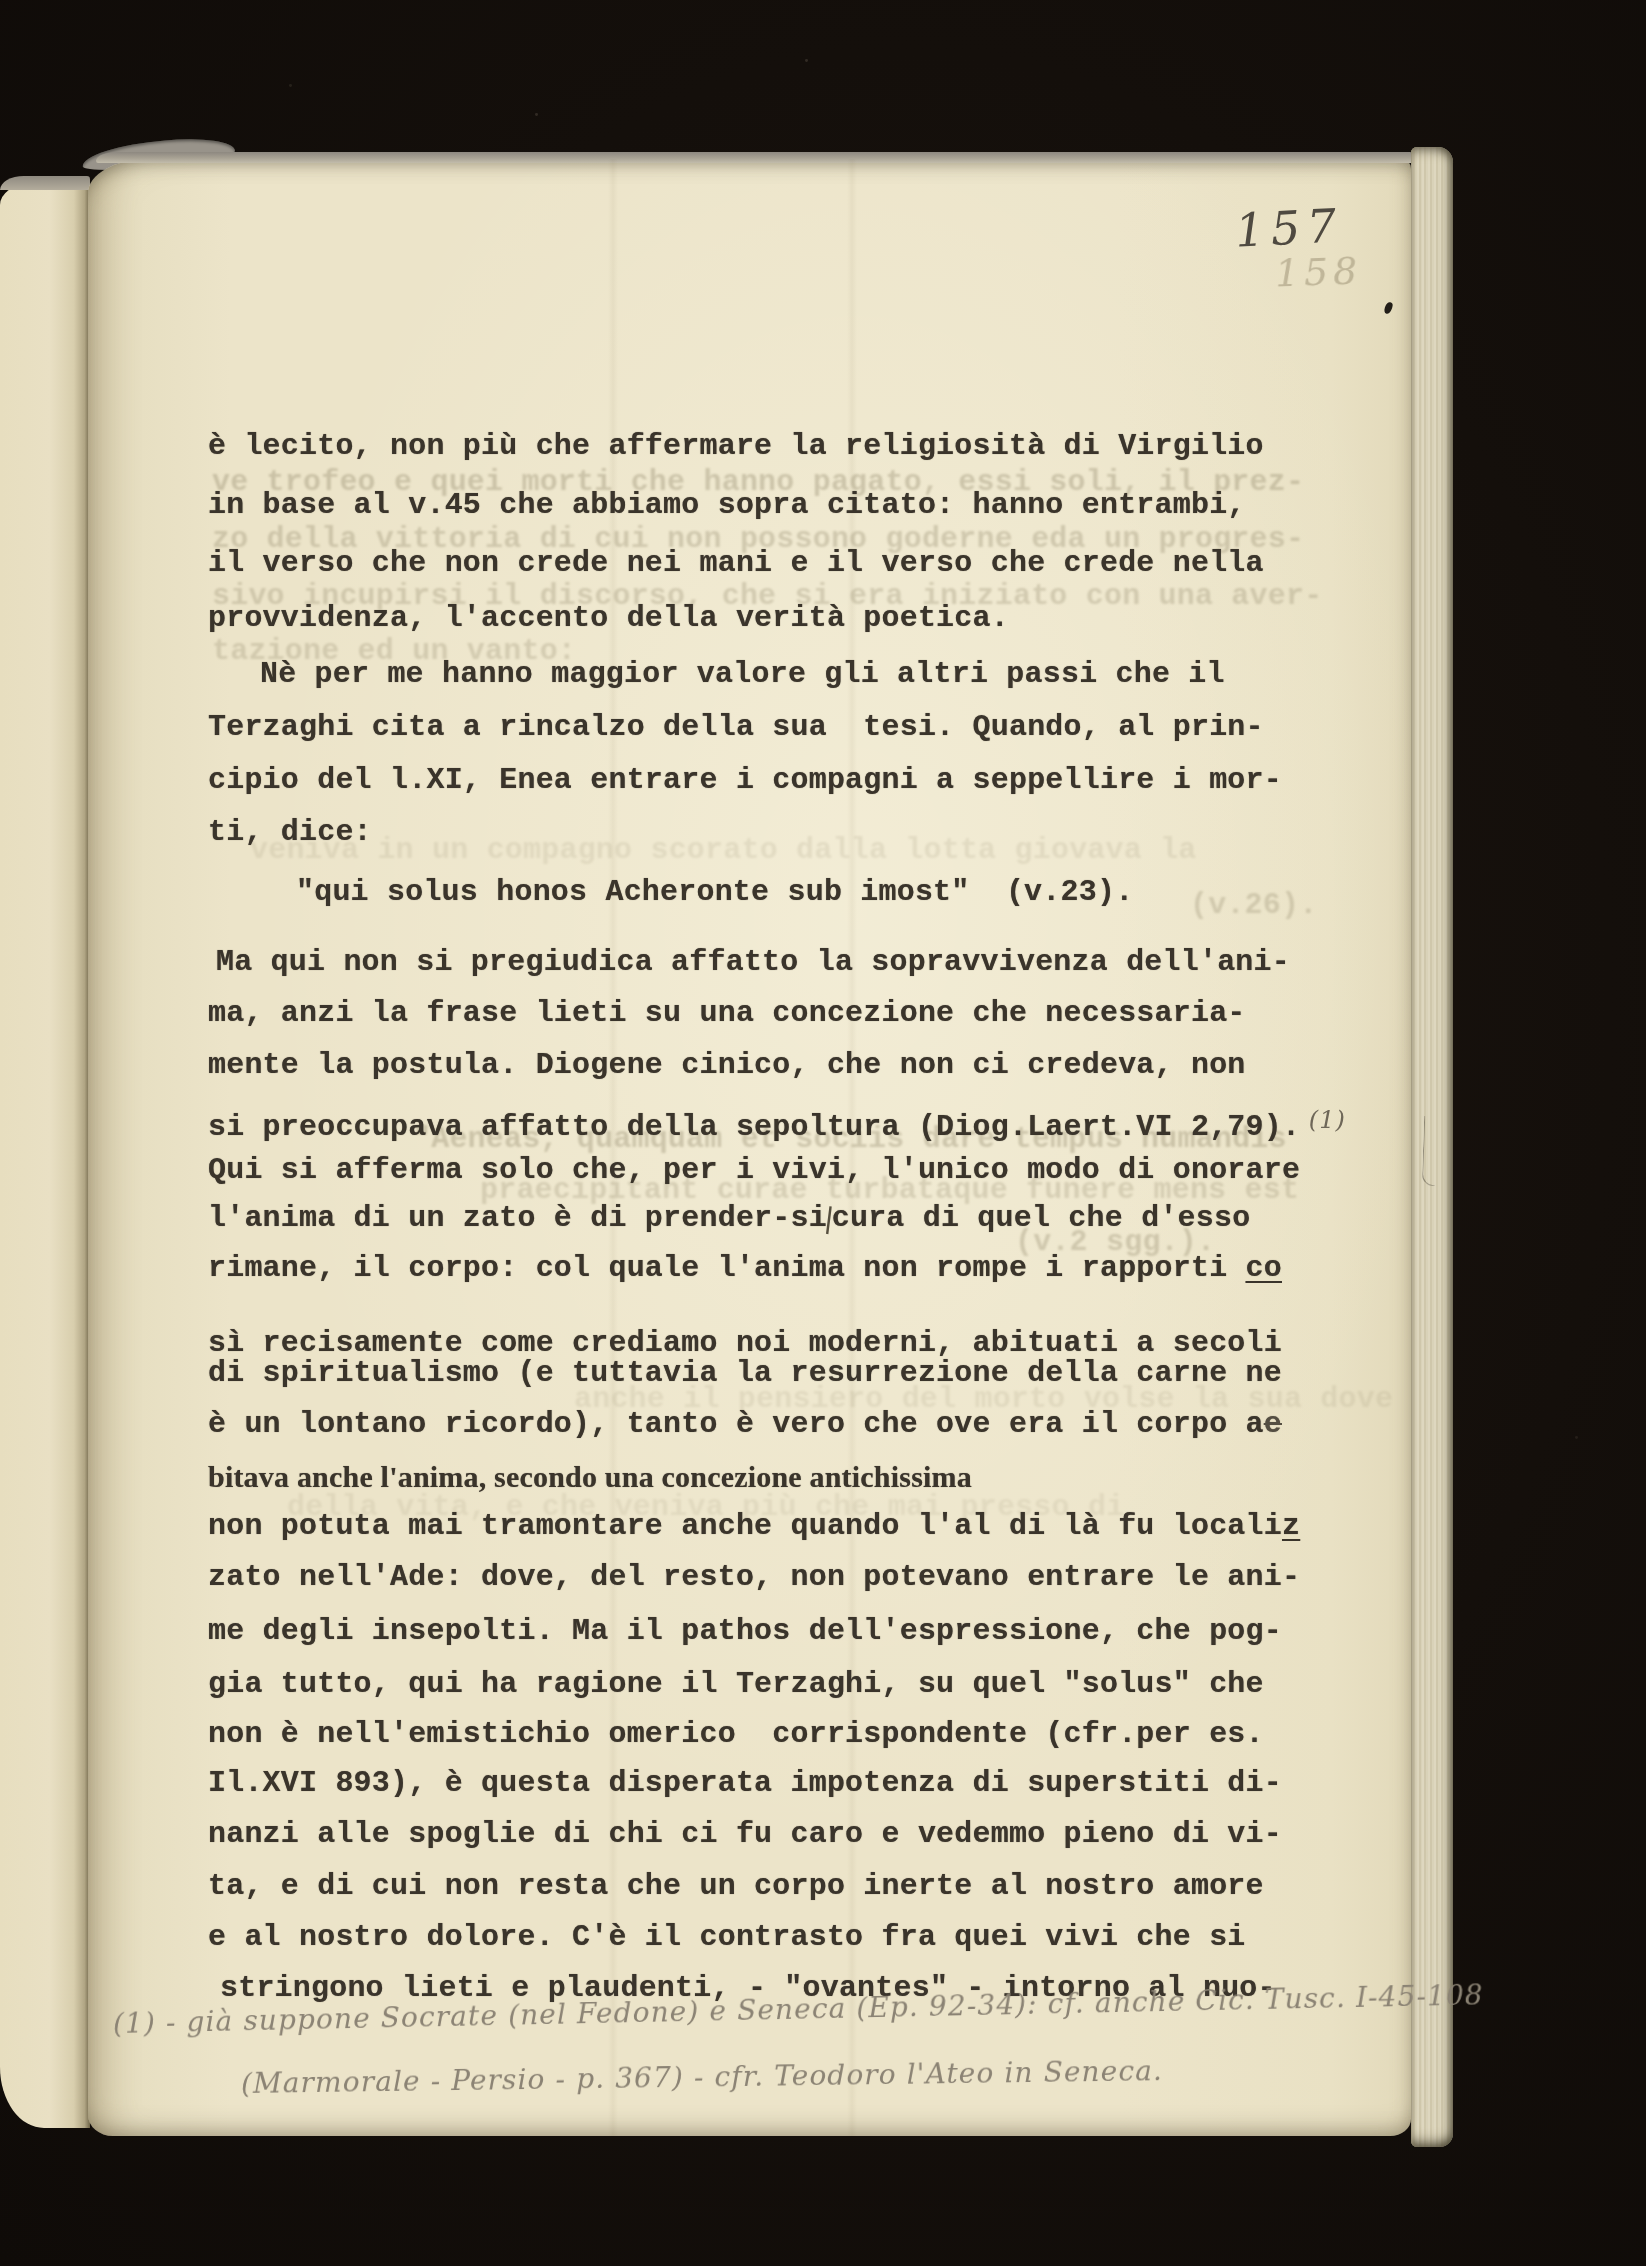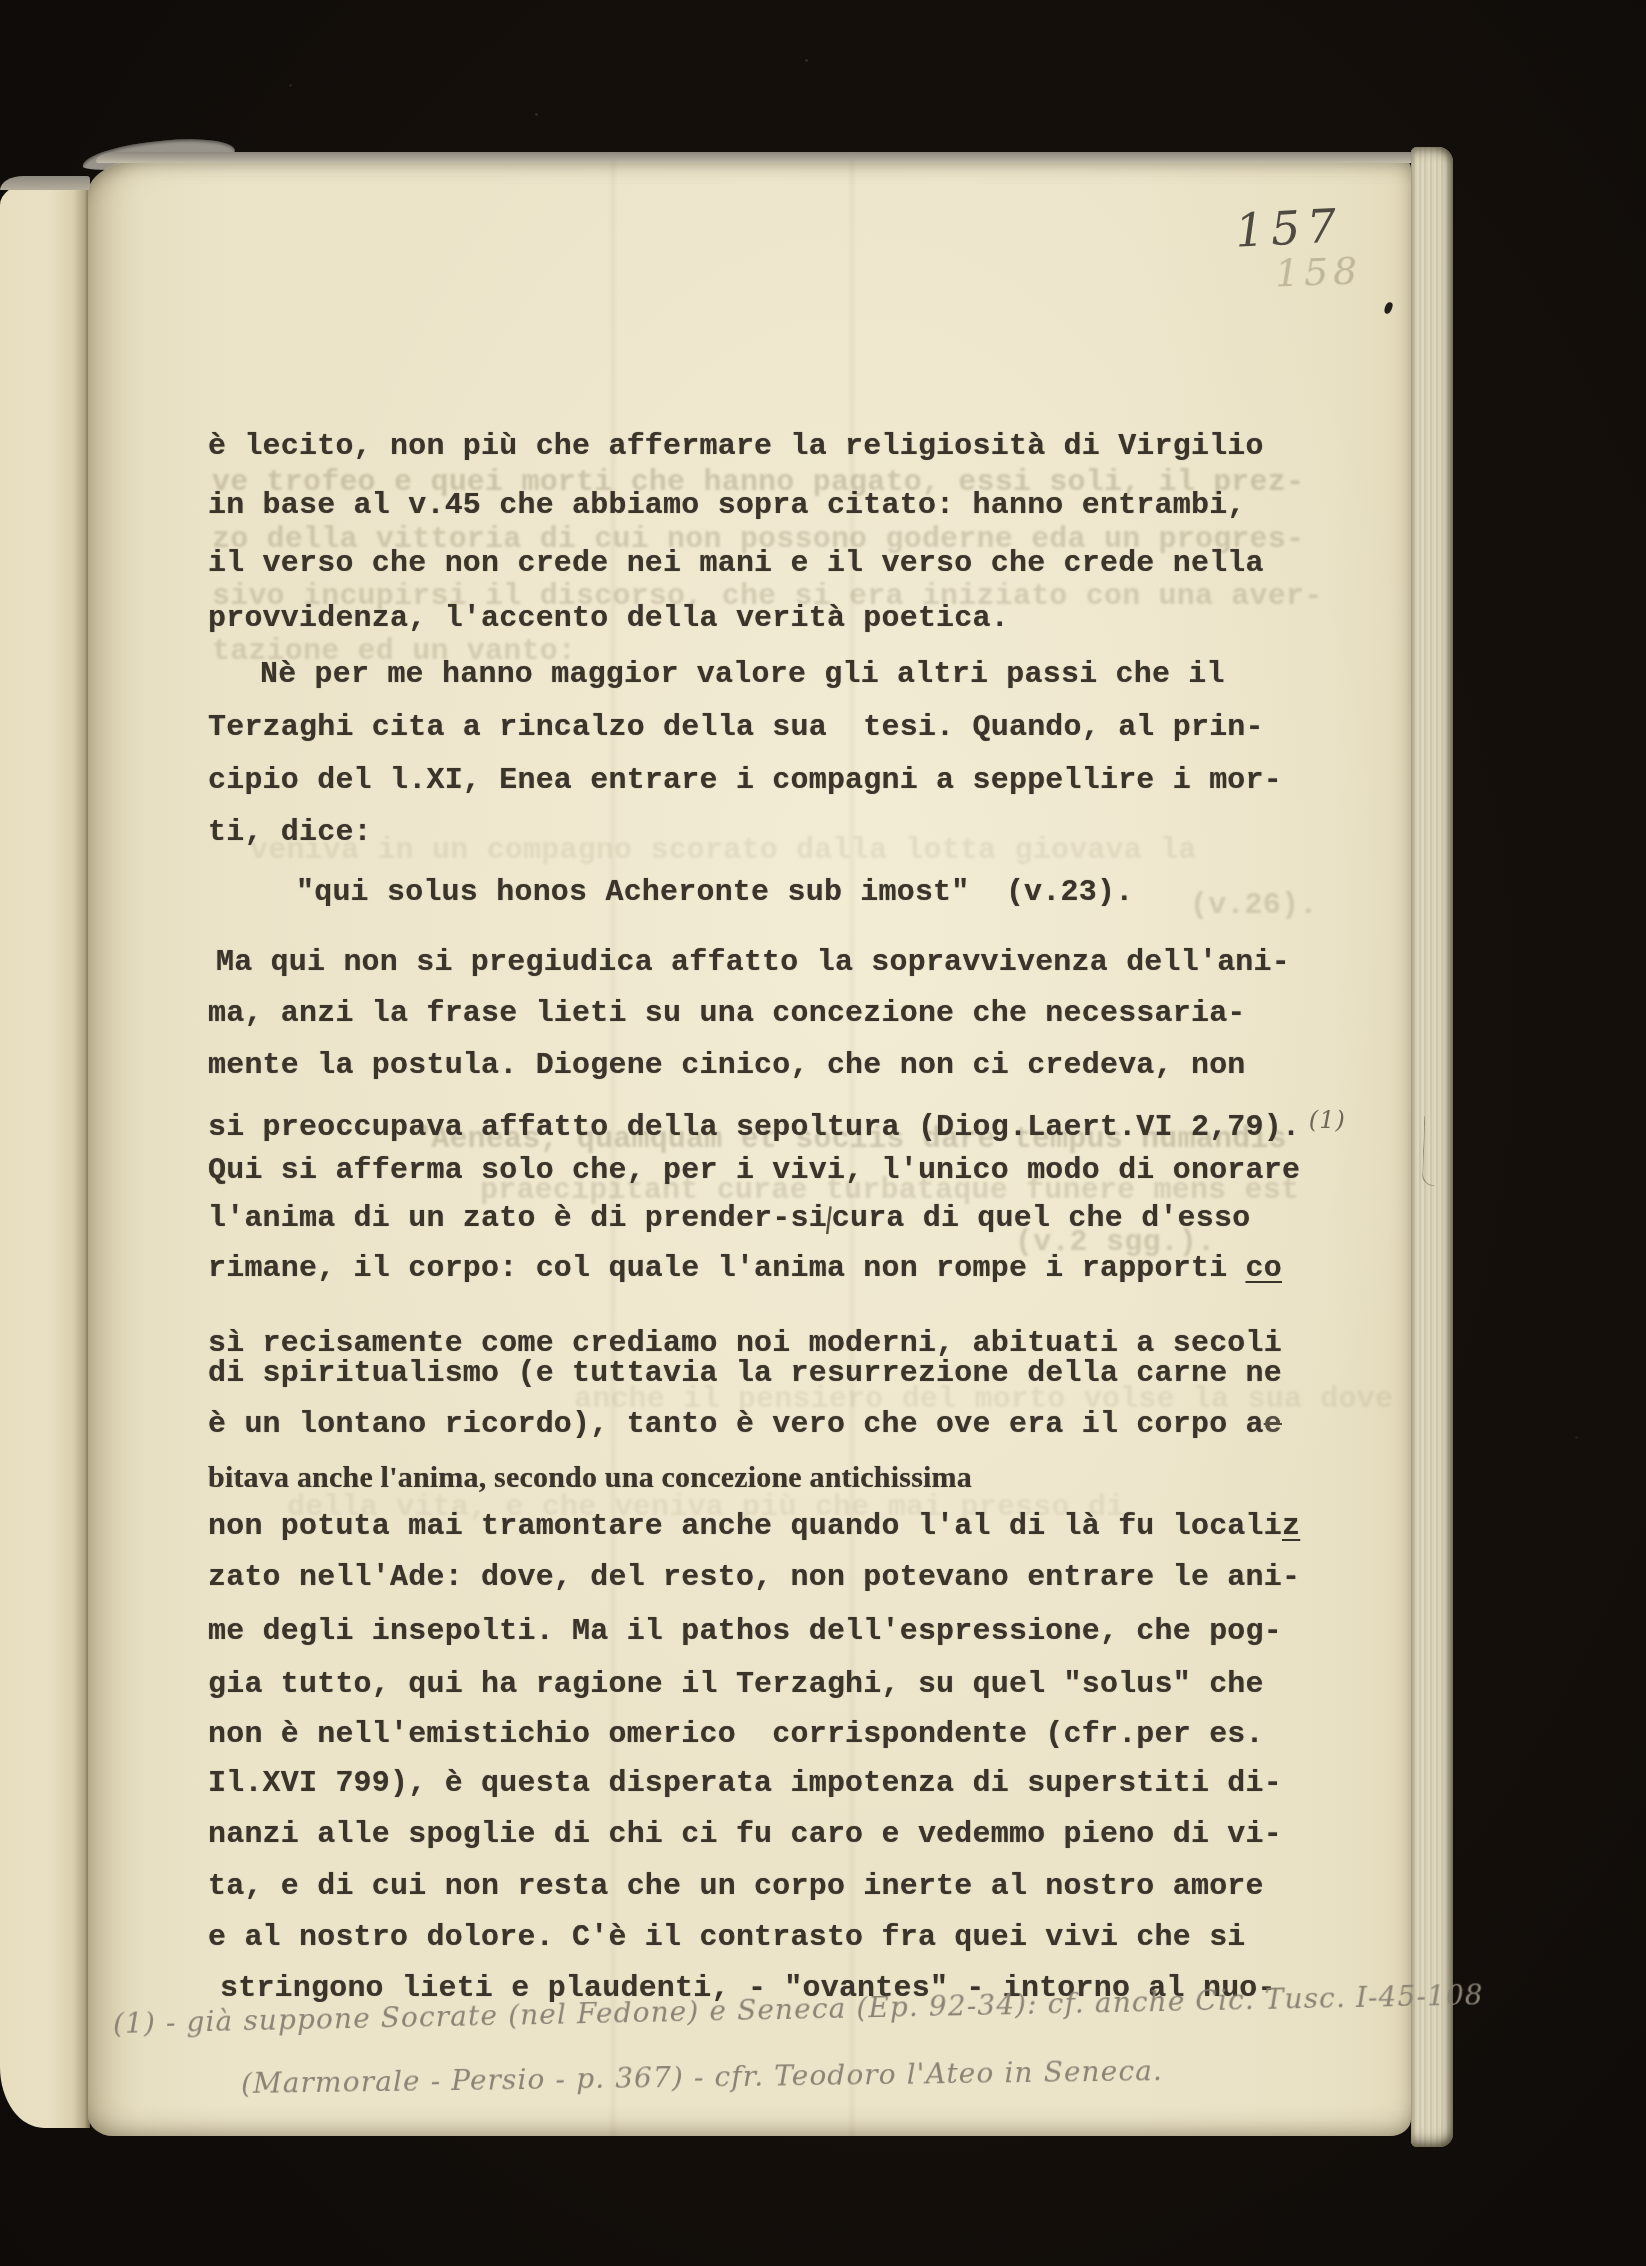--- a/index.html
+++ b/index.html
@@ -130,21 +130,21 @@
       <div class="tl" style="left: 208px; top: 1252px;"><span class="seg-n">rimane, il corpo: col quale l'anima non rompe i rapporti </span><span class="seg-u">co</span></div>
       <div class="tl" style="left: 208px; top: 1303px; margin-top: 24px;"><span class="seg-n">sì recisamente come crediamo noi moderni, abituati a secoli</span></div>
       <div class="tl" style="left: 208px; top: 1357px;"><span class="seg-n">di spiritualismo (e tuttavia la resurrezione della carne ne</span></div>
       <div class="tl" style="left: 208px; top: 1408px;"><span class="seg-n">è un lontano ricordo), tanto è vero che ove era il corpo a</span><span class="seg-k">e</span></div>
       <div class="tl" style="left: 208px; top: 1460px; font-family: Liberation Serif, serif;"><span class="seg-n">bitava anche l'anima, secondo una concezione antichissima</span></div>
       <div class="tl" style="left: 208px; top: 1510px;"><span class="seg-n">non potuta mai tramontare anche quando l'al di là fu locali</span><span class="seg-u">z</span></div>
       <div class="tl" style="left: 208px; top: 1561px;"><span class="seg-n">zato nell'Ade: dove, del resto, non potevano entrare le ani-</span></div>
       <div class="tl" style="left: 208px; top: 1615px;"><span class="seg-n">me degli insepolti. Ma il pathos dell'espressione, che pog-</span></div>
       <div class="tl" style="left: 208px; top: 1668px;"><span class="seg-n">gia tutto, qui ha ragione il Terzaghi, su quel "solus" che</span></div>
       <div class="tl" style="left: 208px; top: 1718px;"><span class="seg-n">non è nell'emistichio omerico  corrispondente (cfr.per es.</span></div>
-      <div class="tl" style="left: 208px; top: 1767px;"><span class="seg-n">Il.XVI 799), è questa disperata impotenza di superstiti di-</span></div>
+      <div class="tl" style="left: 208px; top: 1767px;"><span class="seg-n">Il.XVI 893), è questa disperata impotenza di superstiti di-</span></div>
       <div class="tl" style="left: 208px; top: 1818px;"><span class="seg-n">nanzi alle spoglie di chi ci fu caro e vedemmo pieno di vi-</span></div>
       <div class="tl" style="left: 208px; top: 1870px;"><span class="seg-n">ta, e di cui non resta che un corpo inerte al nostro amore</span></div>
       <div class="tl" style="left: 208px; top: 1921px;"><span class="seg-n">e al nostro dolore. C'è il contrasto fra quei vivi che si</span></div>
       <div class="tl" style="left: 220px; top: 1972px;"><span class="seg-n">stringono lieti e plaudenti, - "ovantes" - intorno al nuo-</span></div>
     </div>
   <div id="note-layer">
       <div class="hw" style="left: 113px; top: 2007px; transform: rotate(-1.2deg);">(1) - già suppone Socrate (nel Fedone) e Seneca (Ep. 92-34): cf. anche Cic. Tusc. I-45-108</div>
       <div class="hw" style="left: 241px; top: 2067px; transform: rotate(-0.8deg);">(Marmorale - Persio - p. 367) - cfr. Teodoro l'Ateo in Seneca.</div>
     </div>
 </div>

